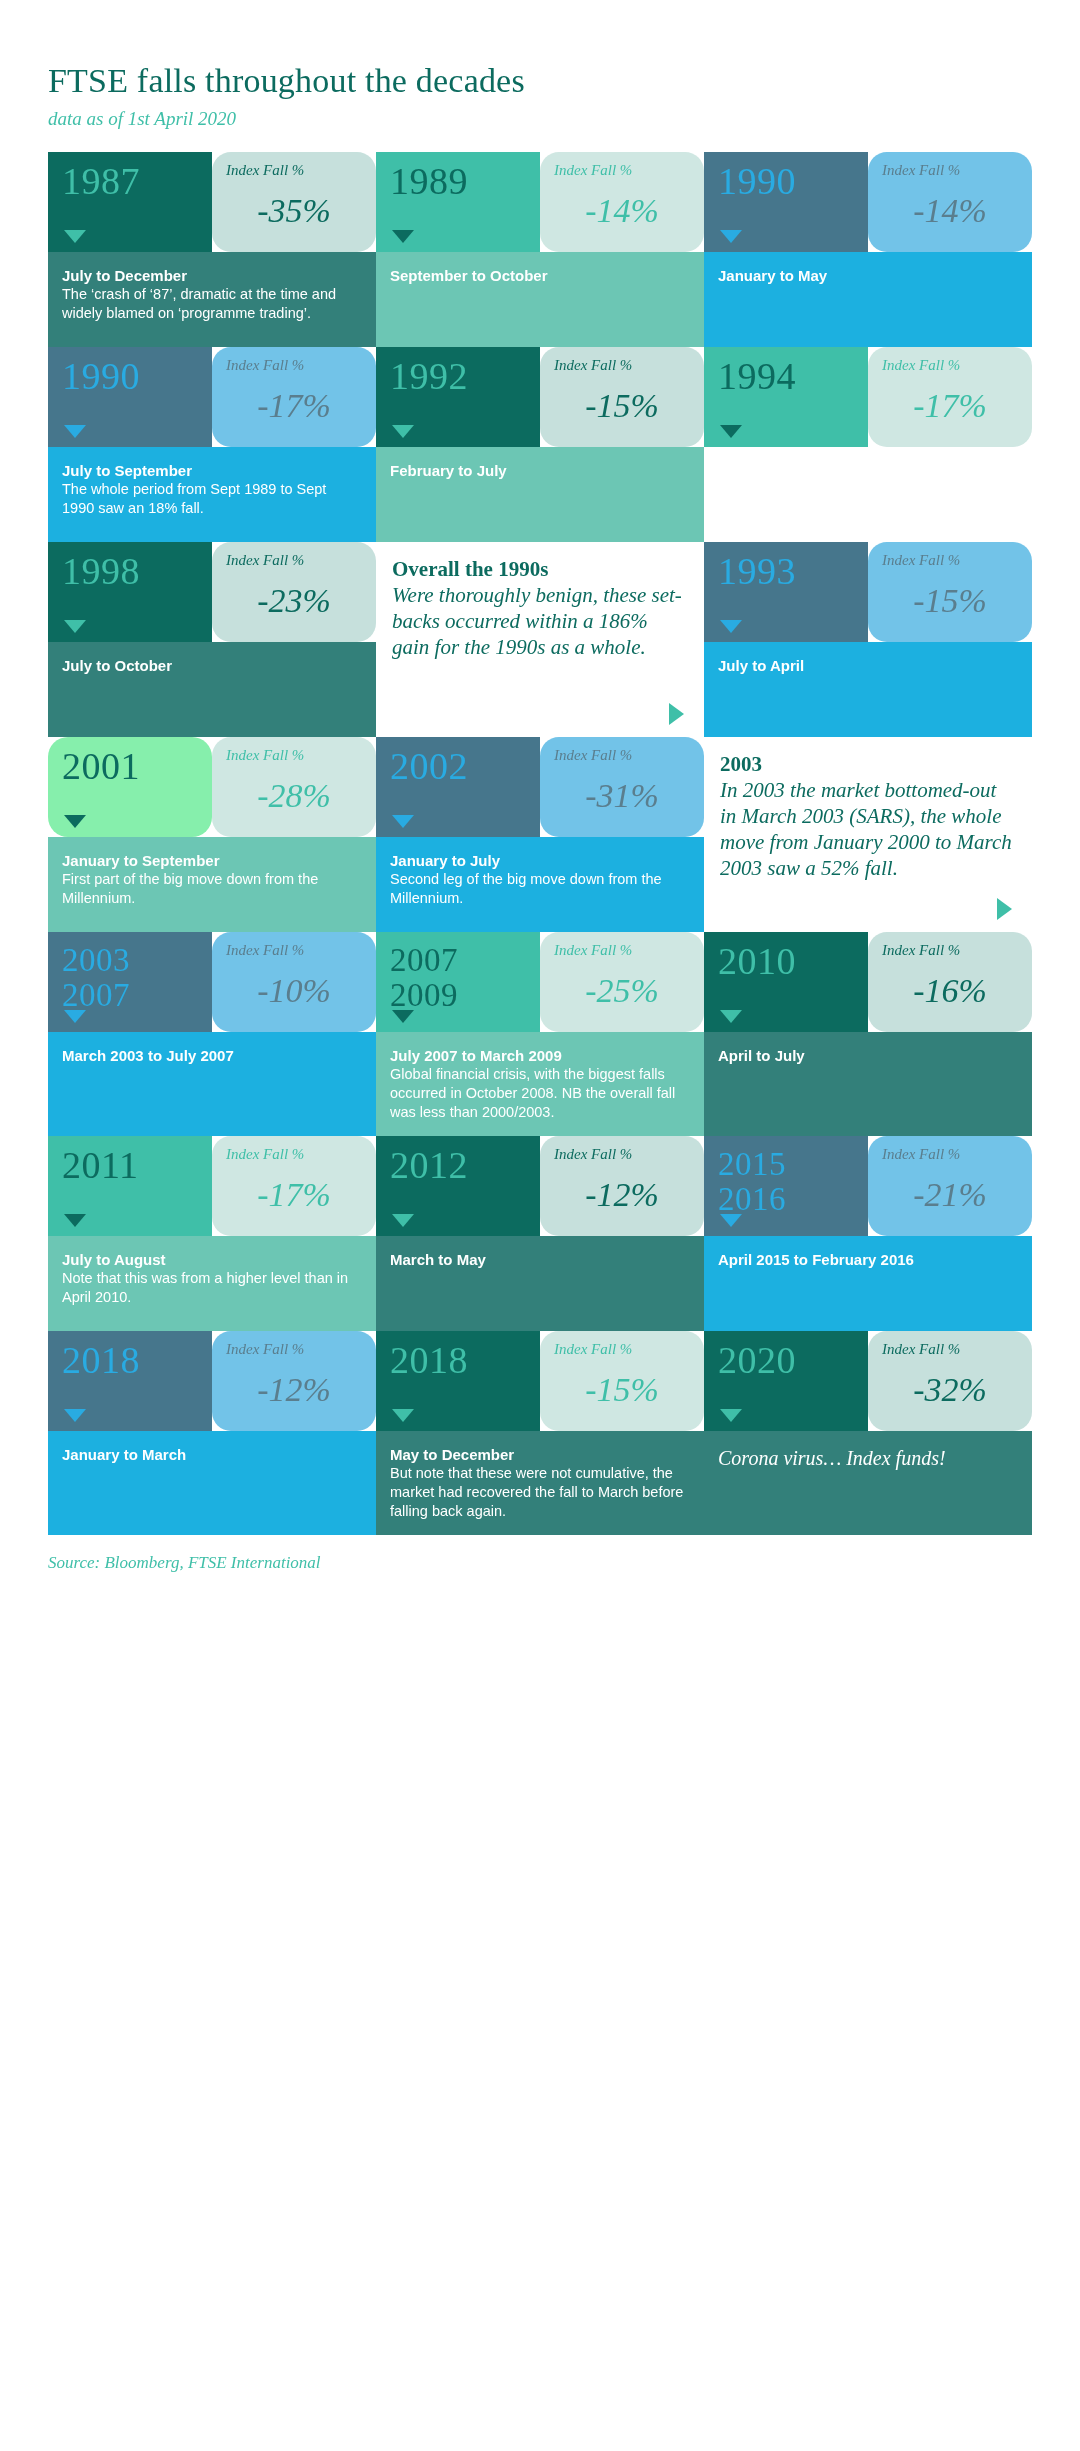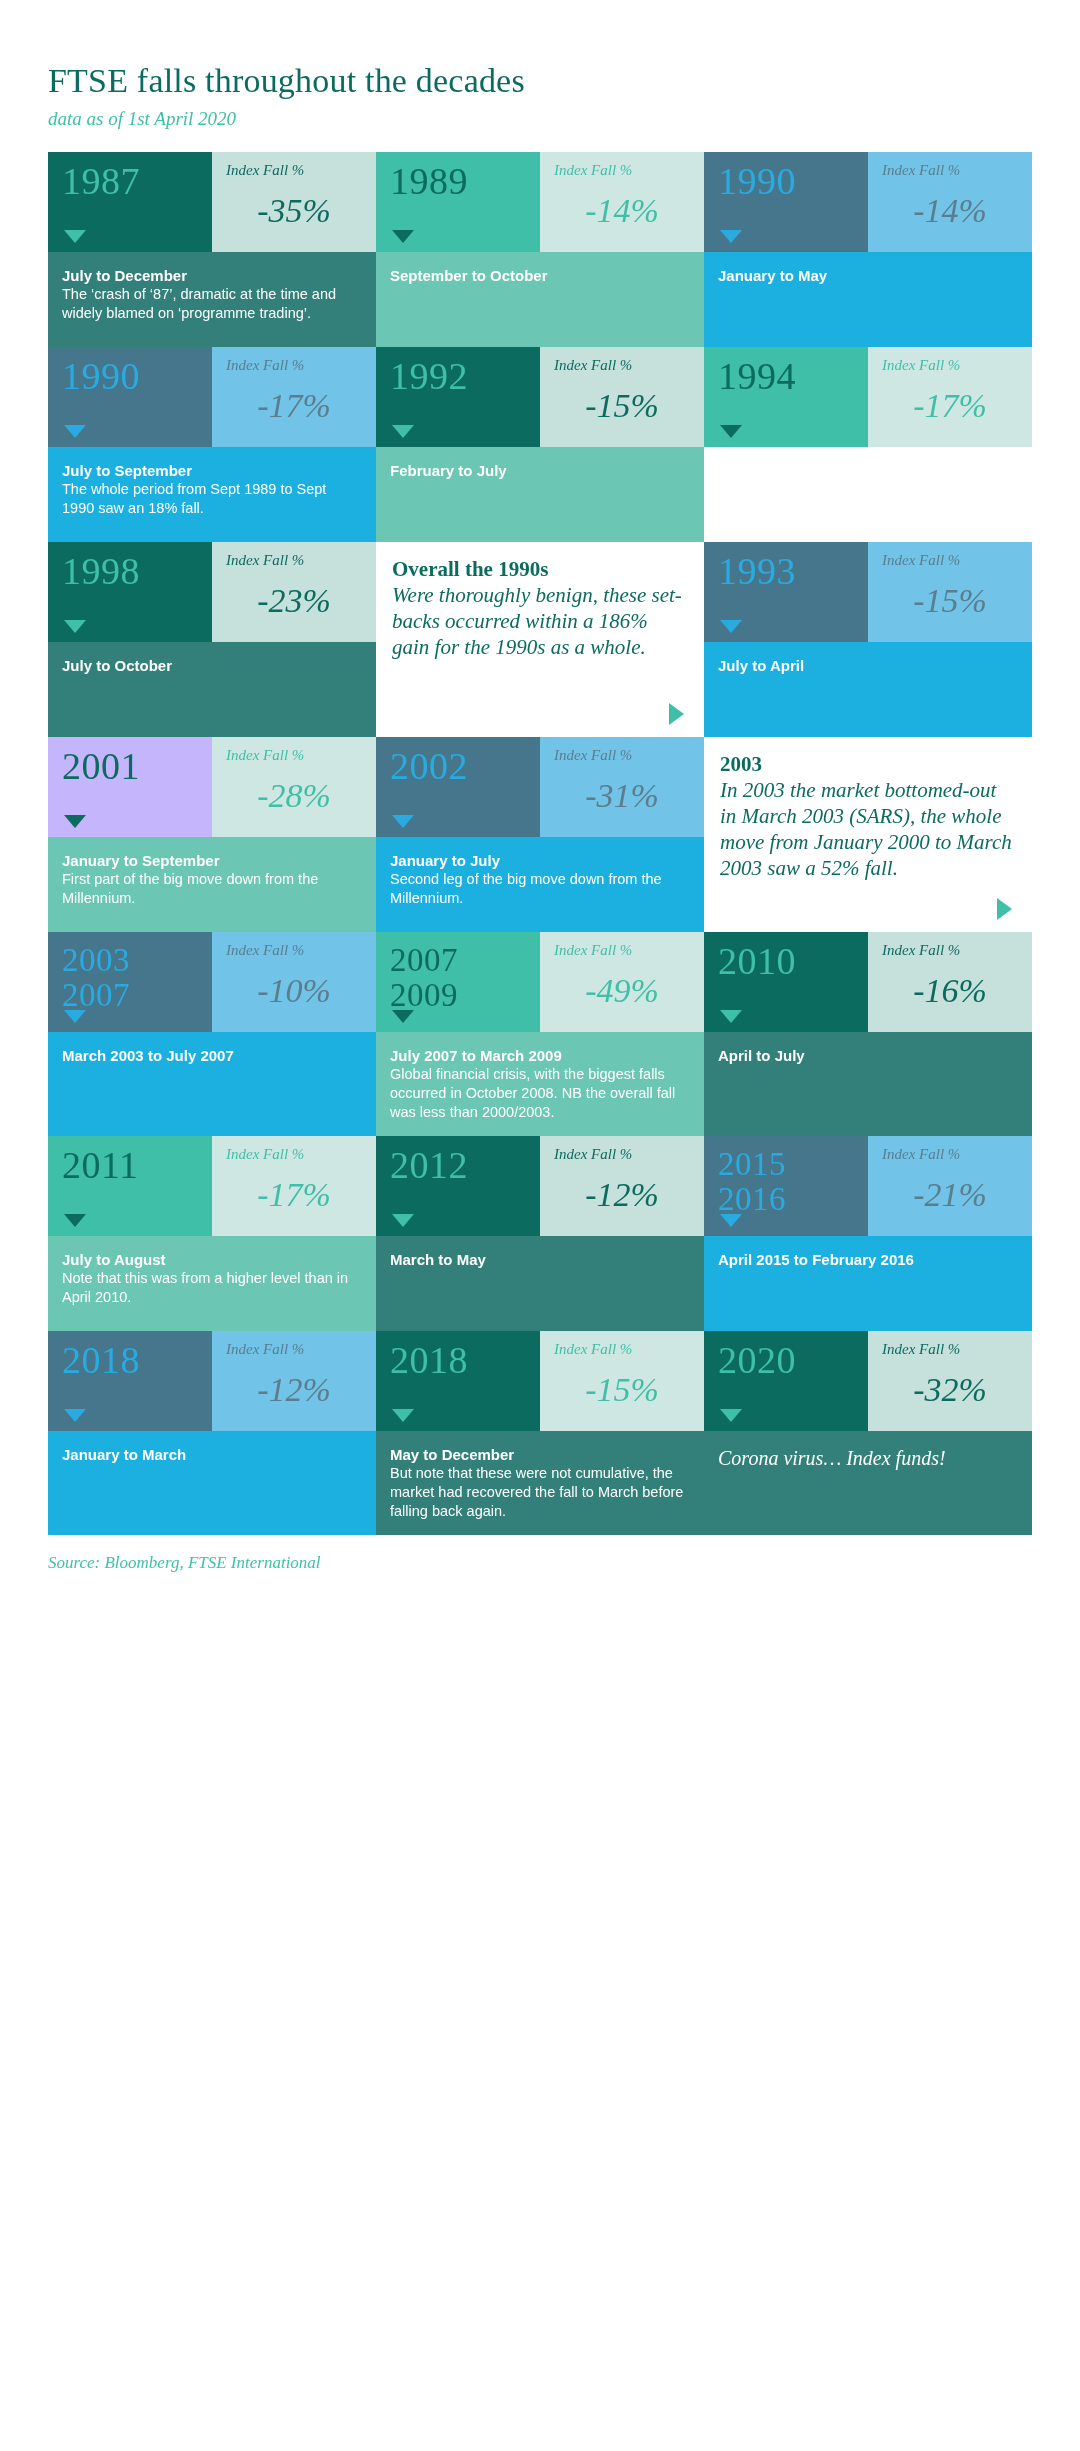--- a/index.html
+++ b/index.html
@@ -76,20 +76,21 @@
     bottom: 9px;
     width: 0; height: 0;
     border-left: 11px solid transparent;
     border-right: 11px solid transparent;
     border-top: 13px solid currentColor;
   }
   .pct-half {
     padding: 10px 14px 0 14px;
     text-align: left;
     position: relative;
+    border-radius: 19px;
   }
   .fall-label {
     font-family: "Liberation Serif", "DejaVu Serif", serif;
     font-style: italic;
     font-size: 15px;
     display: block;
     line-height: 16px;
   }
   .pct-txt {
     font-family: "Liberation Serif", "DejaVu Serif", serif;
@@ -296,21 +297,21 @@
           <span class="feature-body">Were thoroughly benign, these set-backs occurred within a 186% gain for the 1990s as a whole.</span>
           <span class="tri-right"></span>
         </div>
         <div class="desc-cell" style="background: rgb(28, 176, 224);">
           <span class="desc-title">July to April</span>
           <span class="desc-body"></span>
         </div>
       </div>
       <div class="band head" style="height: 100px;">
         <div class="cell">
-          <div class="year-half" style="background: #c4b5fd; color: rgb(12, 107, 95);">
+          <div class="year-half" style="background: #86efac; color: rgb(12, 107, 95); border-radius: 20px;">
             <span class="year-txt">2001</span>
             <span class="tri-down"></span>
           </div>
           <div class="pct-half" style="background: rgb(207, 231, 226);">
             <span class="fall-label" style="color: rgb(63, 191, 168);">Index Fall %</span>
             <span class="pct-txt" style="color: rgb(63, 191, 168);">-28%</span>
           </div>
         </div>
         <div class="cell">
           <div class="year-half" style="background: rgb(70, 118, 140); color: rgb(41, 171, 226);">
@@ -352,21 +353,21 @@
           </div>
         </div>
         <div class="cell">
           <div class="year-half" style="background: rgb(63, 191, 168); color: rgb(12, 107, 95);">
             <span class="year-txt two">2007</span>
             <span class="year-txt two">2009</span>
             <span class="tri-down"></span>
           </div>
           <div class="pct-half" style="background: rgb(207, 231, 226);">
             <span class="fall-label" style="color: rgb(63, 191, 168);">Index Fall %</span>
-            <span class="pct-txt" style="color: rgb(63, 191, 168);">-49%</span>
+            <span class="pct-txt" style="color: rgb(63, 191, 168);">-25%</span>
           </div>
         </div>
         <div class="cell">
           <div class="year-half" style="background: rgb(12, 107, 95); color: rgb(63, 191, 168);">
             <span class="year-txt">2010</span>
             <span class="tri-down"></span>
           </div>
           <div class="pct-half" style="background: rgb(198, 224, 220);">
             <span class="fall-label" style="color: rgb(12, 107, 95);">Index Fall %</span>
             <span class="pct-txt" style="color: rgb(12, 107, 95);">-16%</span>

